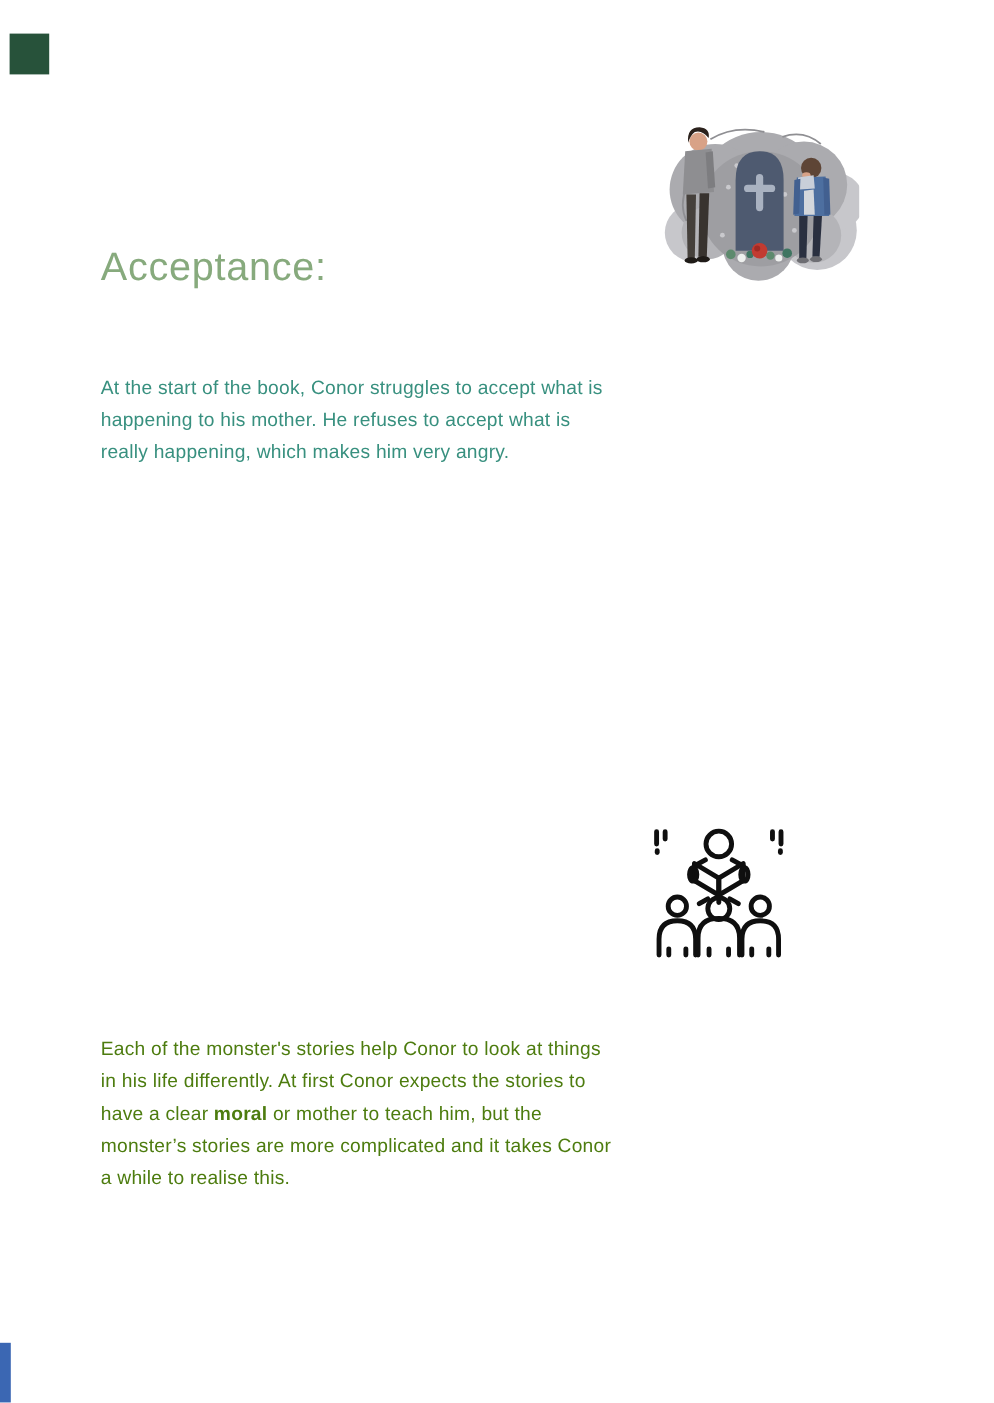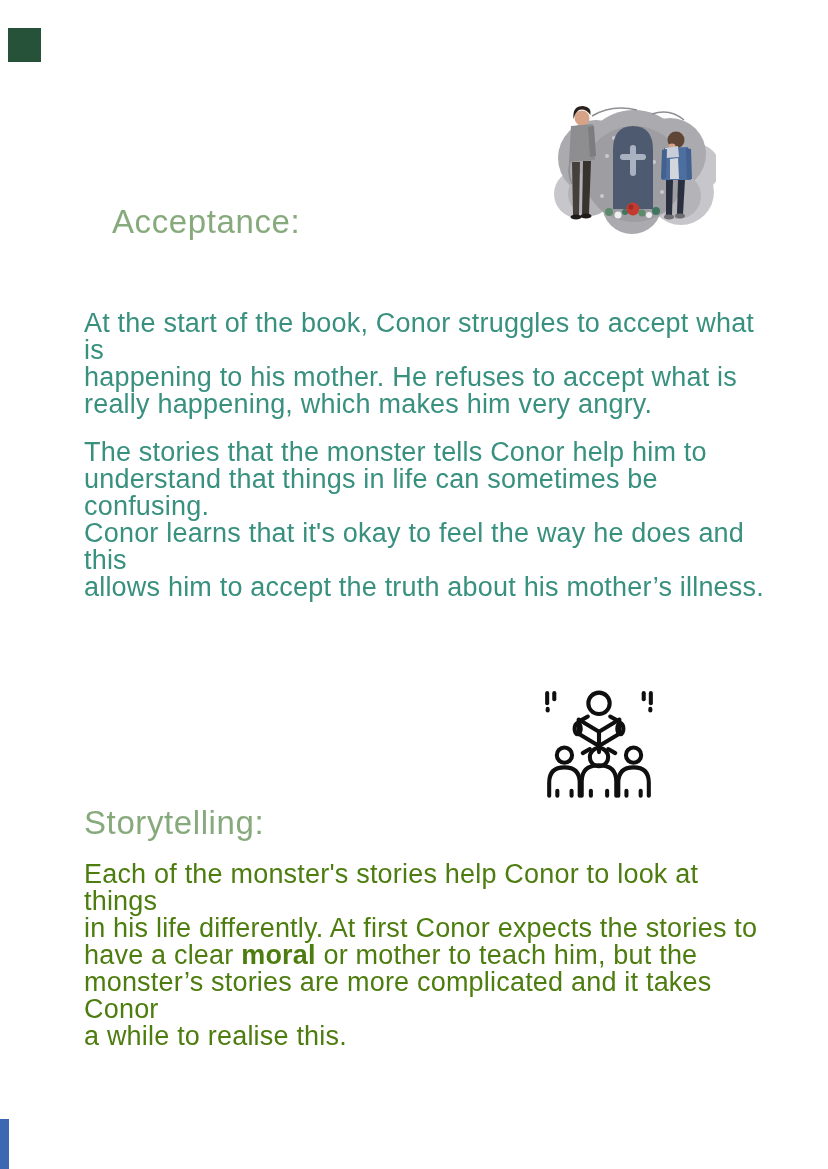--- a/index.html
+++ b/index.html
@@ -35,29 +35,29 @@
   .heading {
     position: absolute;
     margin: 0;
     color: #87aa7d;
     font-size: 33px;
     font-weight: 500;
     letter-spacing: 0.6px;
     line-height: 40px;
     white-space: pre-line;
   }
-  .heading-acceptance { left: 112px; top: 202px; }
+  .heading-acceptance { left: 84px; top: 202px; }
   .heading-storytelling { left: 84px; top: 803px; }
   .body-para {
     position: absolute;
     margin: 0;
     left: 84px;
     width: 690px;
     color: #38907f;
-    font-size: 27px;
+    font-size: 16px;
     line-height: 27px;
     letter-spacing: 0.2px;
     white-space: pre-line;
   }
   .para-1 { top: 310px; }
   .para-2 { top: 439px; }
   .para-3 { top: 861px; }
   .bold-word { font-weight: bold; }
   .grave-illustration {
     position: absolute;
@@ -145,24 +145,20 @@
       <ellipse cx="128" cy="120" rx="5" ry="2.4" fill="#6e6e73"></ellipse>
     </g>
   </svg>
 
   <h1 class="heading heading-acceptance">Acceptance:</h1>
 
   <p class="body-para para-1" style="color: rgb(56, 144, 127);">At the start of the book, Conor struggles to accept what is
 happening to his mother. He refuses to accept what is
 really happening, which makes him very angry.</p>
 
-  <p class="body-para para-2" style="color: rgb(56, 144, 127);">The stories that the monster tells Conor help him to
-understand that things in life can sometimes be confusing.
-Conor learns that it's okay to feel the way he does and this
-allows him to accept the truth about his mother’s illness.</p>
 
   <svg class="storytelling-icon" viewBox="0 0 122 114" aria-hidden="true">
     <g fill="none" stroke="#0f0f0f" stroke-width="4" stroke-linecap="round" stroke-linejoin="round">
       <g>
         <circle cx="61" cy="15" r="10.5"></circle>
         <path d="M50,28 L41,33"></path>
         <path d="M72,28 L81,33"></path>
         <path d="M61,43 L41,31 L41,45 L61,57 Z"></path>
         <path d="M61,43 L81,31 L81,45 L61,57 Z"></path>
         <ellipse cx="40" cy="40" rx="3" ry="5.5"></ellipse>
@@ -189,21 +185,20 @@
         <path d="M20,101 V106"></path>
           <path d="M34,101 V106"></path>
         <path d="M53,101 V106"></path>
           <path d="M69,101 V106"></path>
         <path d="M88,101 V106"></path>
           <path d="M102,101 V106"></path>
       </g>
     </g>
   </svg>
 
-  <h2 class="heading heading-storytelling">Storytelling:</h2>
 
   <p class="body-para para-3" style="color: #4d7c0f;"><span>Each of the monster's stories help Conor to look at things
 in his life differently. At first Conor expects the stories to
 have a clear </span><span class="bold-word">moral</span><span> or mother to teach him, but the
 monster’s stories are more complicated and it takes Conor
 a while to realise this.</span></p>
 
   <div class="accent-box-bottom" style="background-color: rgb(59, 103, 179);"></div>
 
 </div>

